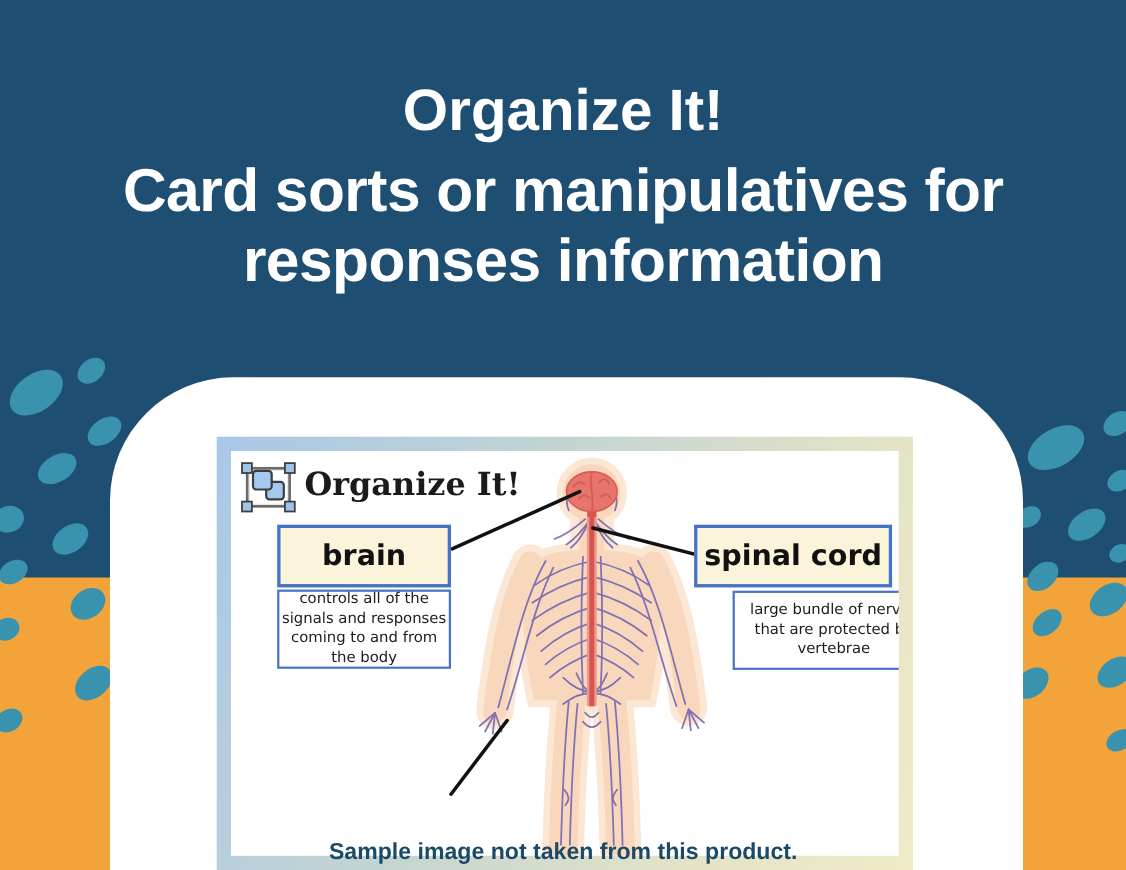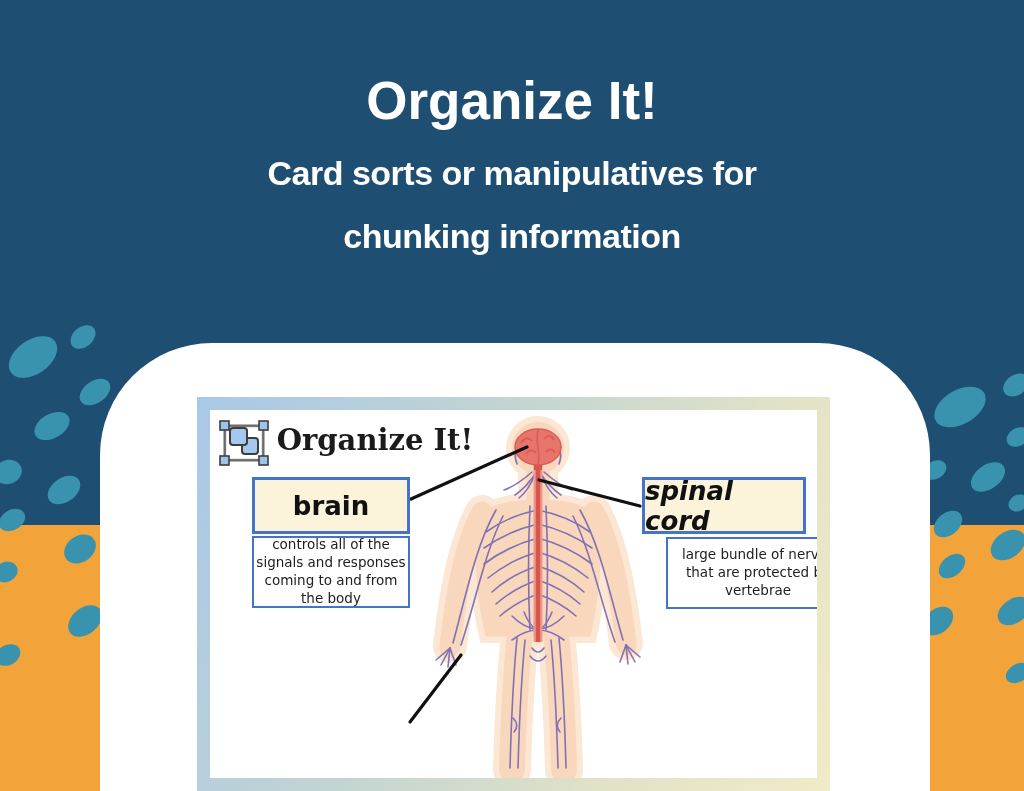--- a/index.html
+++ b/index.html
@@ -9,21 +9,21 @@
   }
   .orange-band{position:absolute;left:0;top:525px;width:1024px;height:266px;background:#f2a339;}
   .dots-svg{position:absolute;left:0;top:0;z-index:1;}
   .header{position:absolute;left:0;top:0;width:1024px;text-align:center;color:#ffffff;z-index:4;}
   .header .title{
     position:absolute;left:0;top:70px;width:1024px;
     font-size:53px;font-weight:bold;letter-spacing:0px;
   }
   .header .subtitle{
     position:absolute;left:0;top:142px;width:1024px;
-    font-size:34px;font-weight:bold;line-height:63px;letter-spacing:-0.5px;
+    font-size:55px;font-weight:bold;line-height:63px;letter-spacing:-0.5px;
   }
   .white-card{
     position:absolute;left:100px;top:343px;width:830px;height:560px;
     background:#ffffff;border-radius:112px;z-index:2;
   }
   .worksheet{
     position:absolute;left:197px;top:397px;width:633px;height:394px;z-index:3;
     background:linear-gradient(115deg,#a9c8e8 0%,#c3d5d2 40%,#e4e3c6 75%,#f0ebc8 100%);
     padding:13px;box-sizing:border-box;
   }
@@ -40,21 +40,21 @@
     font-family:"DejaVu Sans",sans-serif;font-weight:bold;font-size:26px;color:#111111;
   }
   .desc-box{
     position:absolute;background:#ffffff;border:2px solid #4573c5;box-sizing:border-box;
     display:flex;align-items:center;justify-content:center;text-align:center;
     font-family:"DejaVu Sans",sans-serif;font-size:13.5px;line-height:1.32;color:#1d1d1d;
     padding:16px 2px;
   }
   .card-brain{left:42px;top:67px;width:158px;height:57px;}
   .desc-brain{left:42px;top:126px;width:158px;height:72px;}
-  .card-spinal{left:432px;top:67px;width:164px;height:57px;font-style:italic;}
+  .card-spinal{left:421px;top:67px;width:180px;height:57px;}
   .desc-spinal{left:456px;top:127px;width:184px;height:72px;}
   .card-nerves{left:42px;top:311px;width:157px;height:70px;align-items:flex-start;padding-top:20px;}
   .footer-note{
     position:absolute;left:0;top:763px;width:1024px;text-align:center;z-index:5;
     font-size:21px;font-weight:bold;color:#1b4a68;letter-spacing:0px;
   }
 </style>
 </head>
 <body>
 
@@ -89,21 +89,21 @@
       <ellipse cx="938" cy="621" rx="17" ry="12" transform="rotate(-40 938 621)"></ellipse>
       <ellipse cx="1014" cy="611" rx="18" ry="12" transform="rotate(-35 1014 611)"></ellipse>
       <ellipse cx="1018" cy="673" rx="13" ry="9" transform="rotate(-30 1018 673)"></ellipse>
     </g>
   </svg>
 
   <div class="header">
     <div class="title">Organize It!</div>
     <div class="subtitle">
       <div>Card sorts or manipulatives for</div>
-      <div>chunking information</div>
+      <div>responses information</div>
     </div>
   </div>
 
   <div class="white-card"></div>
 
   <div class="worksheet">
     <div class="sheet">
 
       <svg class="sheet-art" width="607" height="368" viewBox="0 0 607 368" aria-hidden="true">
 
@@ -227,14 +227,15 @@
         <span>spinal cord</span>
       </div>
       <div class="desc-box desc-spinal">
         <span>large bundle of nerves that are protected by vertebrae</span>
       </div>
 
 
     </div>
   </div>
 
+  <div class="footer-note">Sample image not taken from this product.</div>
 
 </div>
 
 </body></html>

